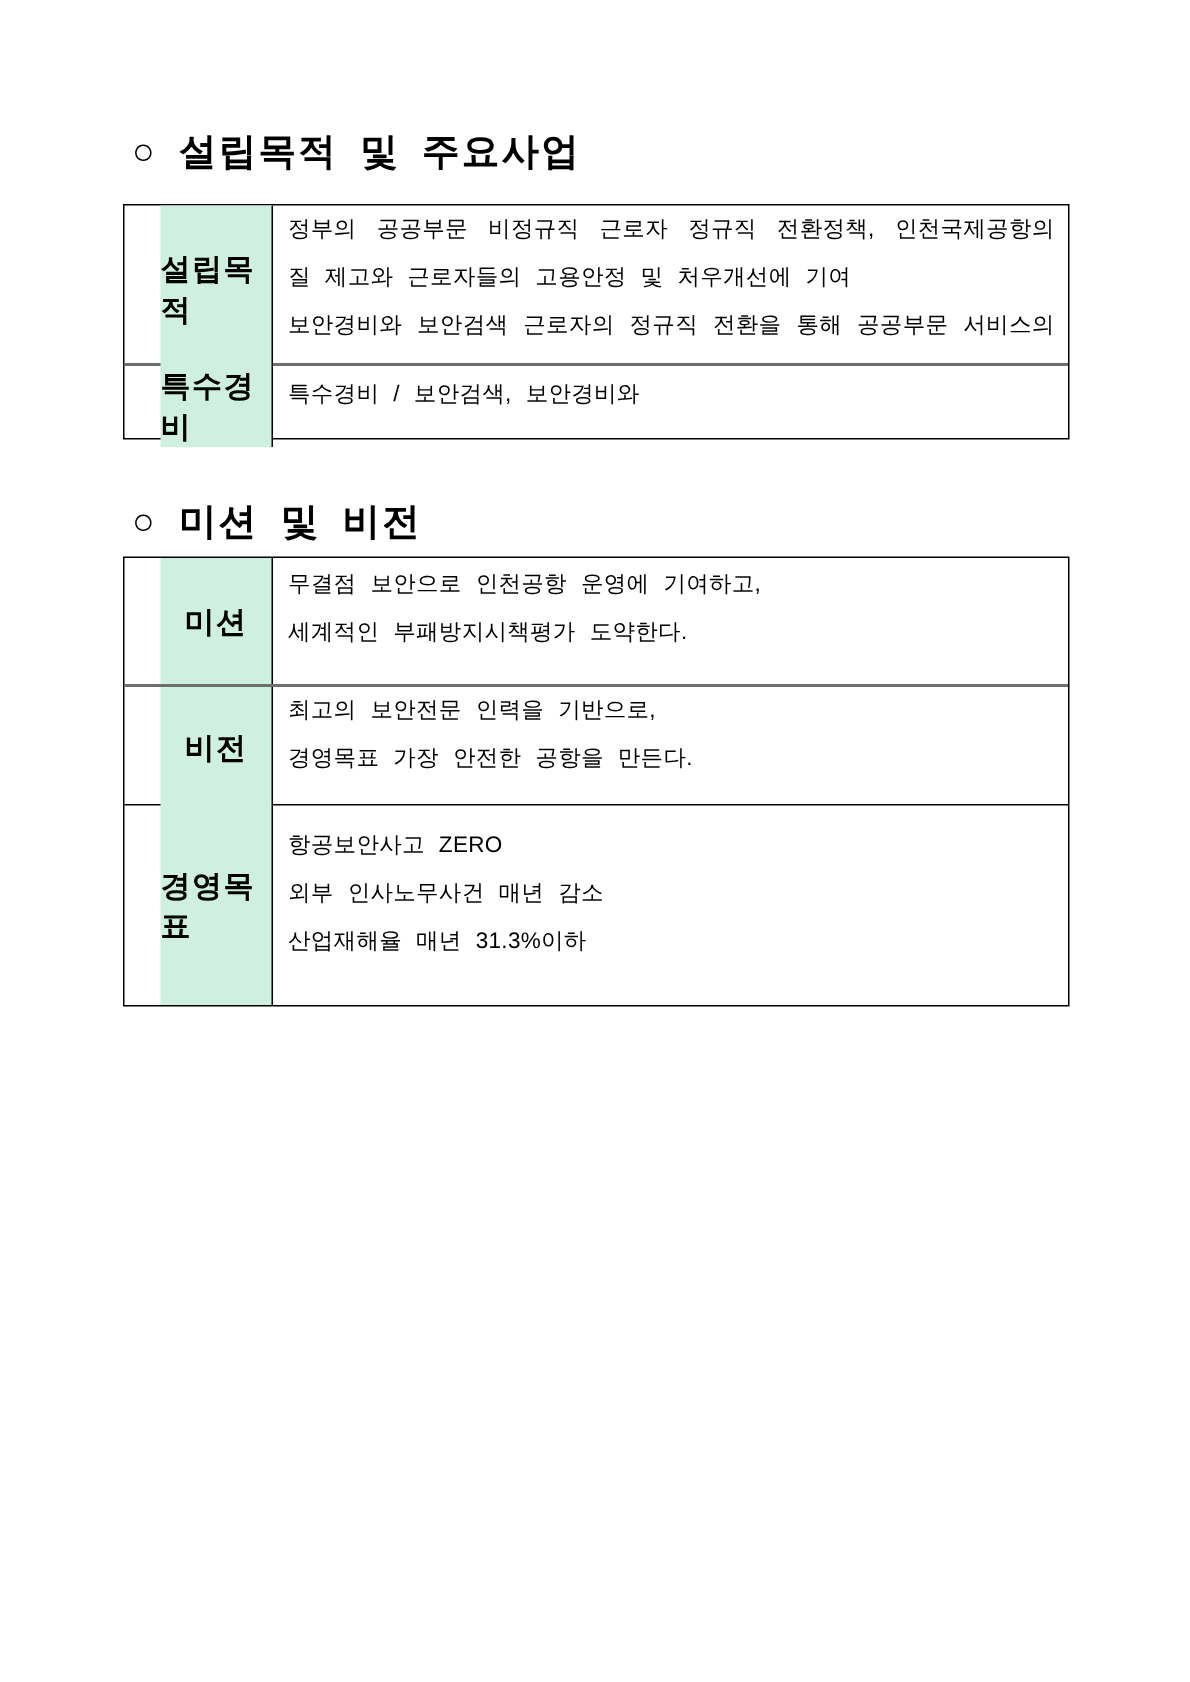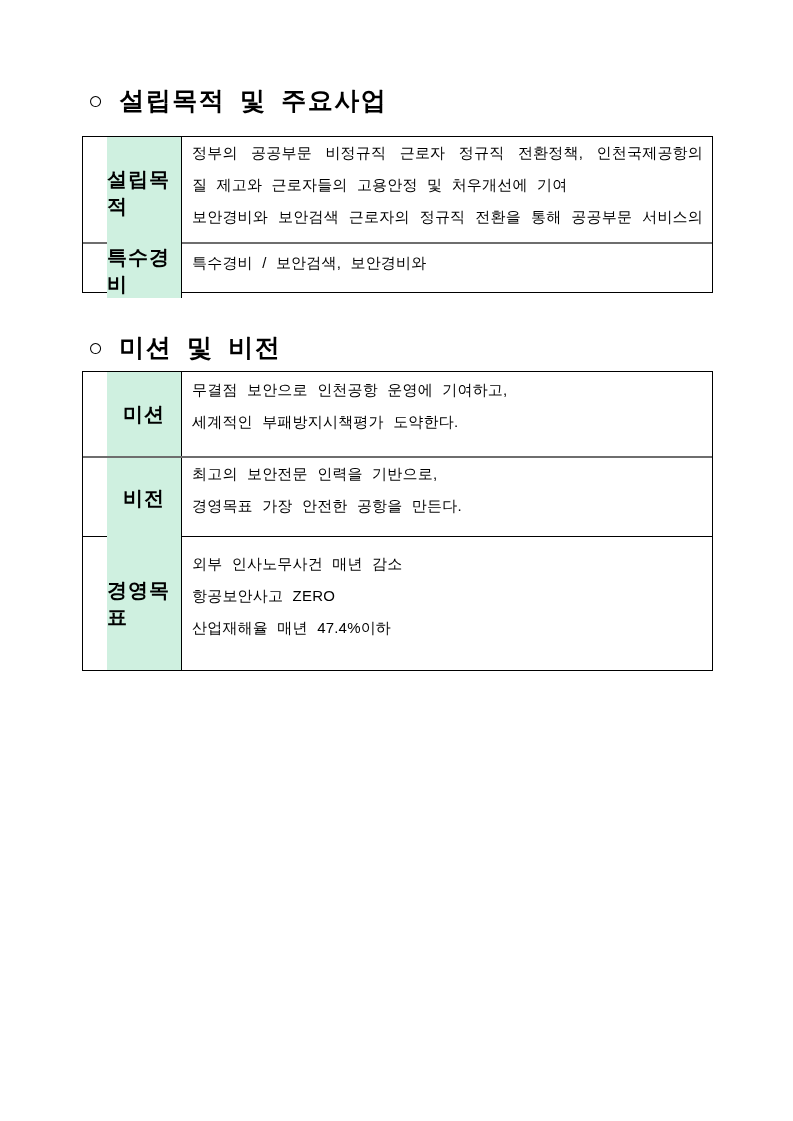--- a/index.html
+++ b/index.html
@@ -120,20 +120,20 @@
       <div class="content-cell">
         <div class="line">최고의 보안전문 인력을 기반으로,</div>
         <div class="line">경영목표 가장 안전한 공항을 만든다.</div>
       </div>
     </div>
     <div class="row r-t2-3 sep-black">
       <div class="label-cell">
         <span>경영목표</span>
       </div>
       <div class="content-cell">
+        <div class="line">항공보안사고 ZERO</div>
         <div class="line">외부 인사노무사건 매년 감소</div>
-        <div class="line">항공보안사고 ZERO</div>
-        <div class="line">산업재해율 매년 47.4%이하</div>
+        <div class="line">산업재해율 매년 31.3%이하</div>
       </div>
     </div>
   </div>
 
 </div>
 
 </body></html>

